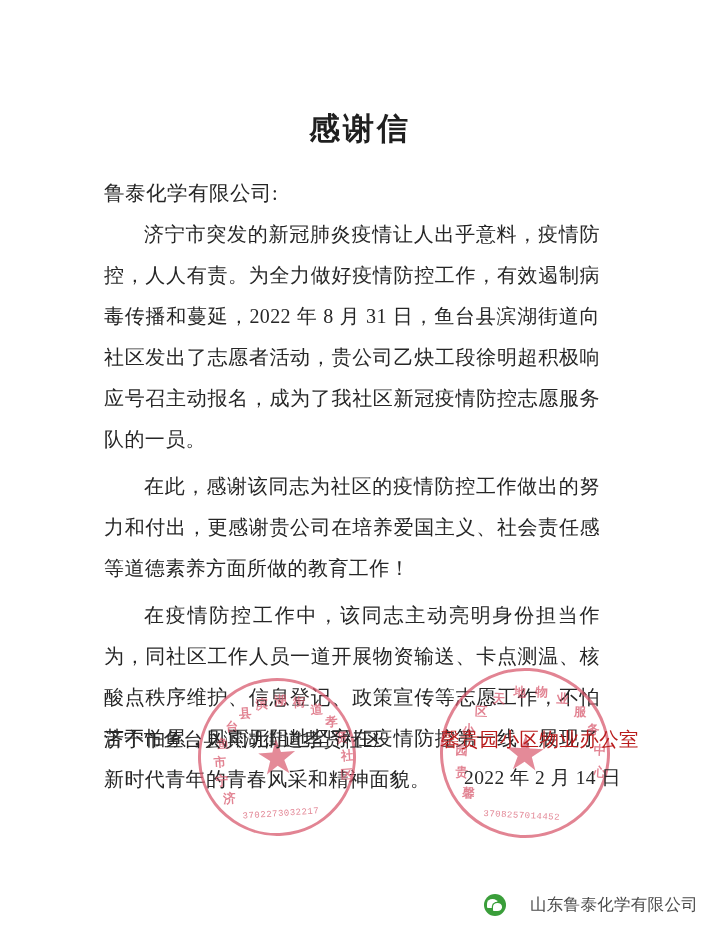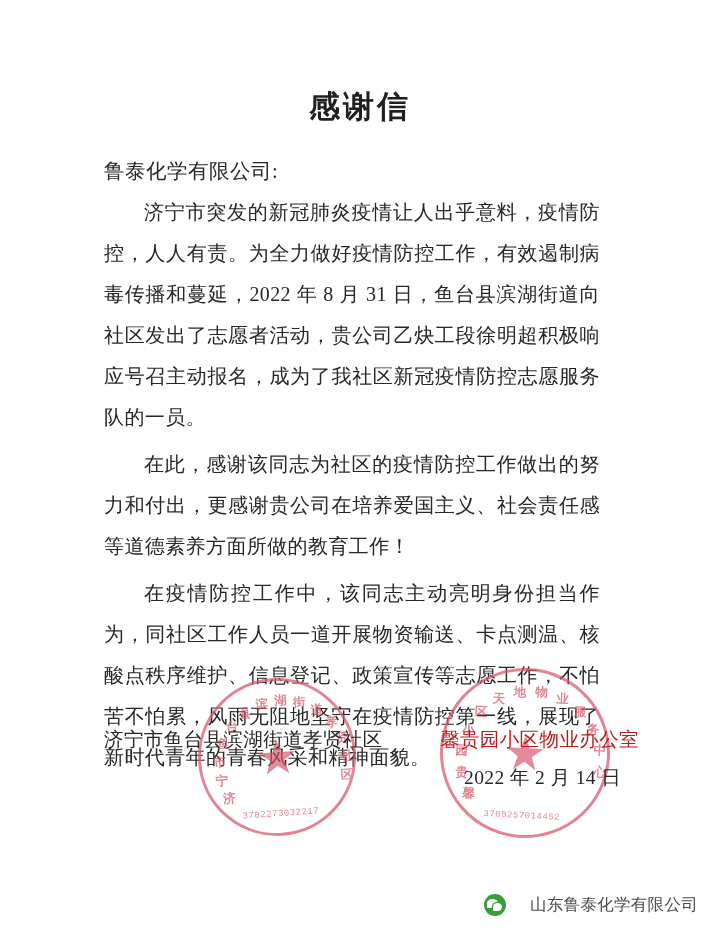--- a/index.html
+++ b/index.html
@@ -23,21 +23,21 @@
     box-sizing: border-box;
   }
 
   .doc-title {
     text-align: center;
     font-size: 31px;
     font-weight: bold;
     letter-spacing: 3px;
     color: #1f1f1f;
     margin: 0;
-    padding-top: 86px;
+    padding-top: 108px;
     font-family: "Liberation Serif", "DejaVu Serif", serif;
   }
 
   .body-wrap {
     padding: 0 120px 0 104px;
     margin-top: 26px;
   }
 
   .salutation {
     font-size: 20.5px;

